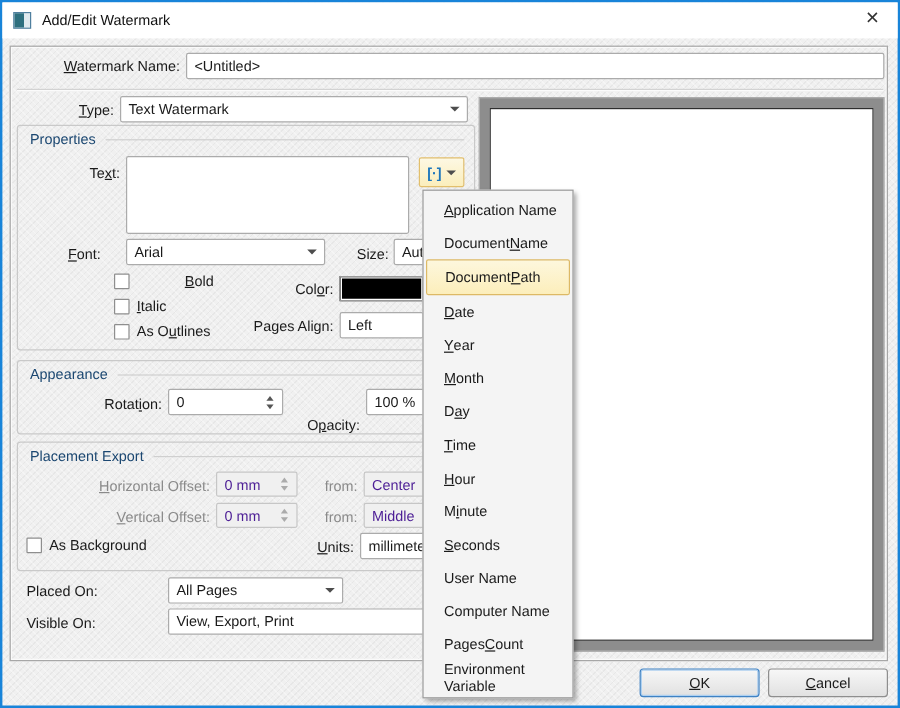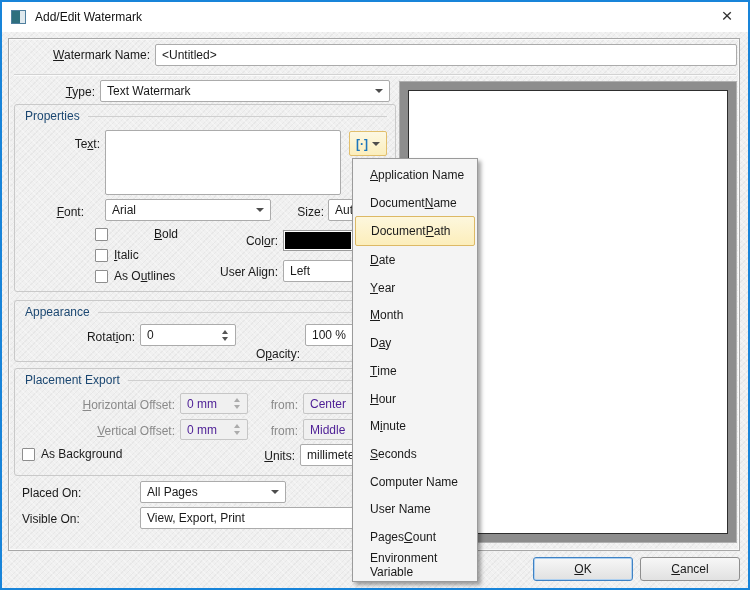--- a/index.html
+++ b/index.html
@@ -98,21 +98,21 @@
     <span>Auto</span>
   </div>
   <span class="checkbox" style="left:95px;top:228px;"></span>
   <div class="label" style="left:114px;top:227px;margin-left:40px;"><u>B</u>old</div>
   <span class="checkbox" style="left:95px;top:249px;"></span>
   <div class="label" style="left:114px;top:248px;"><u>I</u>talic</div>
   <span class="checkbox" style="left:95px;top:270px;"></span>
   <div class="label" style="left:114px;top:269px;">As O<u>u</u>tlines</div>
   <div class="label r" style="left:218px;top:234px;width:60px;">Col<u>o</u>r:</div>
   <div class="swatch" style="left: 283px; top: 230px; width: 70px; height: 21px; background: rgb(0, 0, 0);"></div>
-  <div class="label r" style="left:198px;top:265px;width:80px;">User Align:</div>
+  <div class="label r" style="left:198px;top:265px;width:80px;">Pages Align:</div>
   <div class="field" style="left:283px;top:260px;width:70px;height:22px;">
     <span>Left</span>
   </div>
 
   <div class="group" style="left:14px;top:300px;width:382px;height:62px;">
     <div class="title-row">
       <span class="group-title">Appearance</span>
       <span class="rule"></span>
     </div>
   </div>
@@ -184,19 +184,19 @@
     <div class="menu-item">Document <u>N</u>ame</div>
     <div class="menu-item highlighted">Document <u>P</u>ath</div>
     <div class="menu-item"><u>D</u>ate</div>
     <div class="menu-item"><u>Y</u>ear</div>
     <div class="menu-item"><u>M</u>onth</div>
     <div class="menu-item">D<u>a</u>y</div>
     <div class="menu-item"><u>T</u>ime</div>
     <div class="menu-item"><u>H</u>our</div>
     <div class="menu-item">M<u>i</u>nute</div>
     <div class="menu-item"><u>S</u>econds</div>
+    <div class="menu-item">User Name</div>
     <div class="menu-item">Computer Name</div>
-    <div class="menu-item">User Name</div>
     <div class="menu-item">Pages <u>C</u>ount</div>
     <div class="menu-item">Environment Variable</div>
   </div>
 
 </div>
 
 </body></html>

